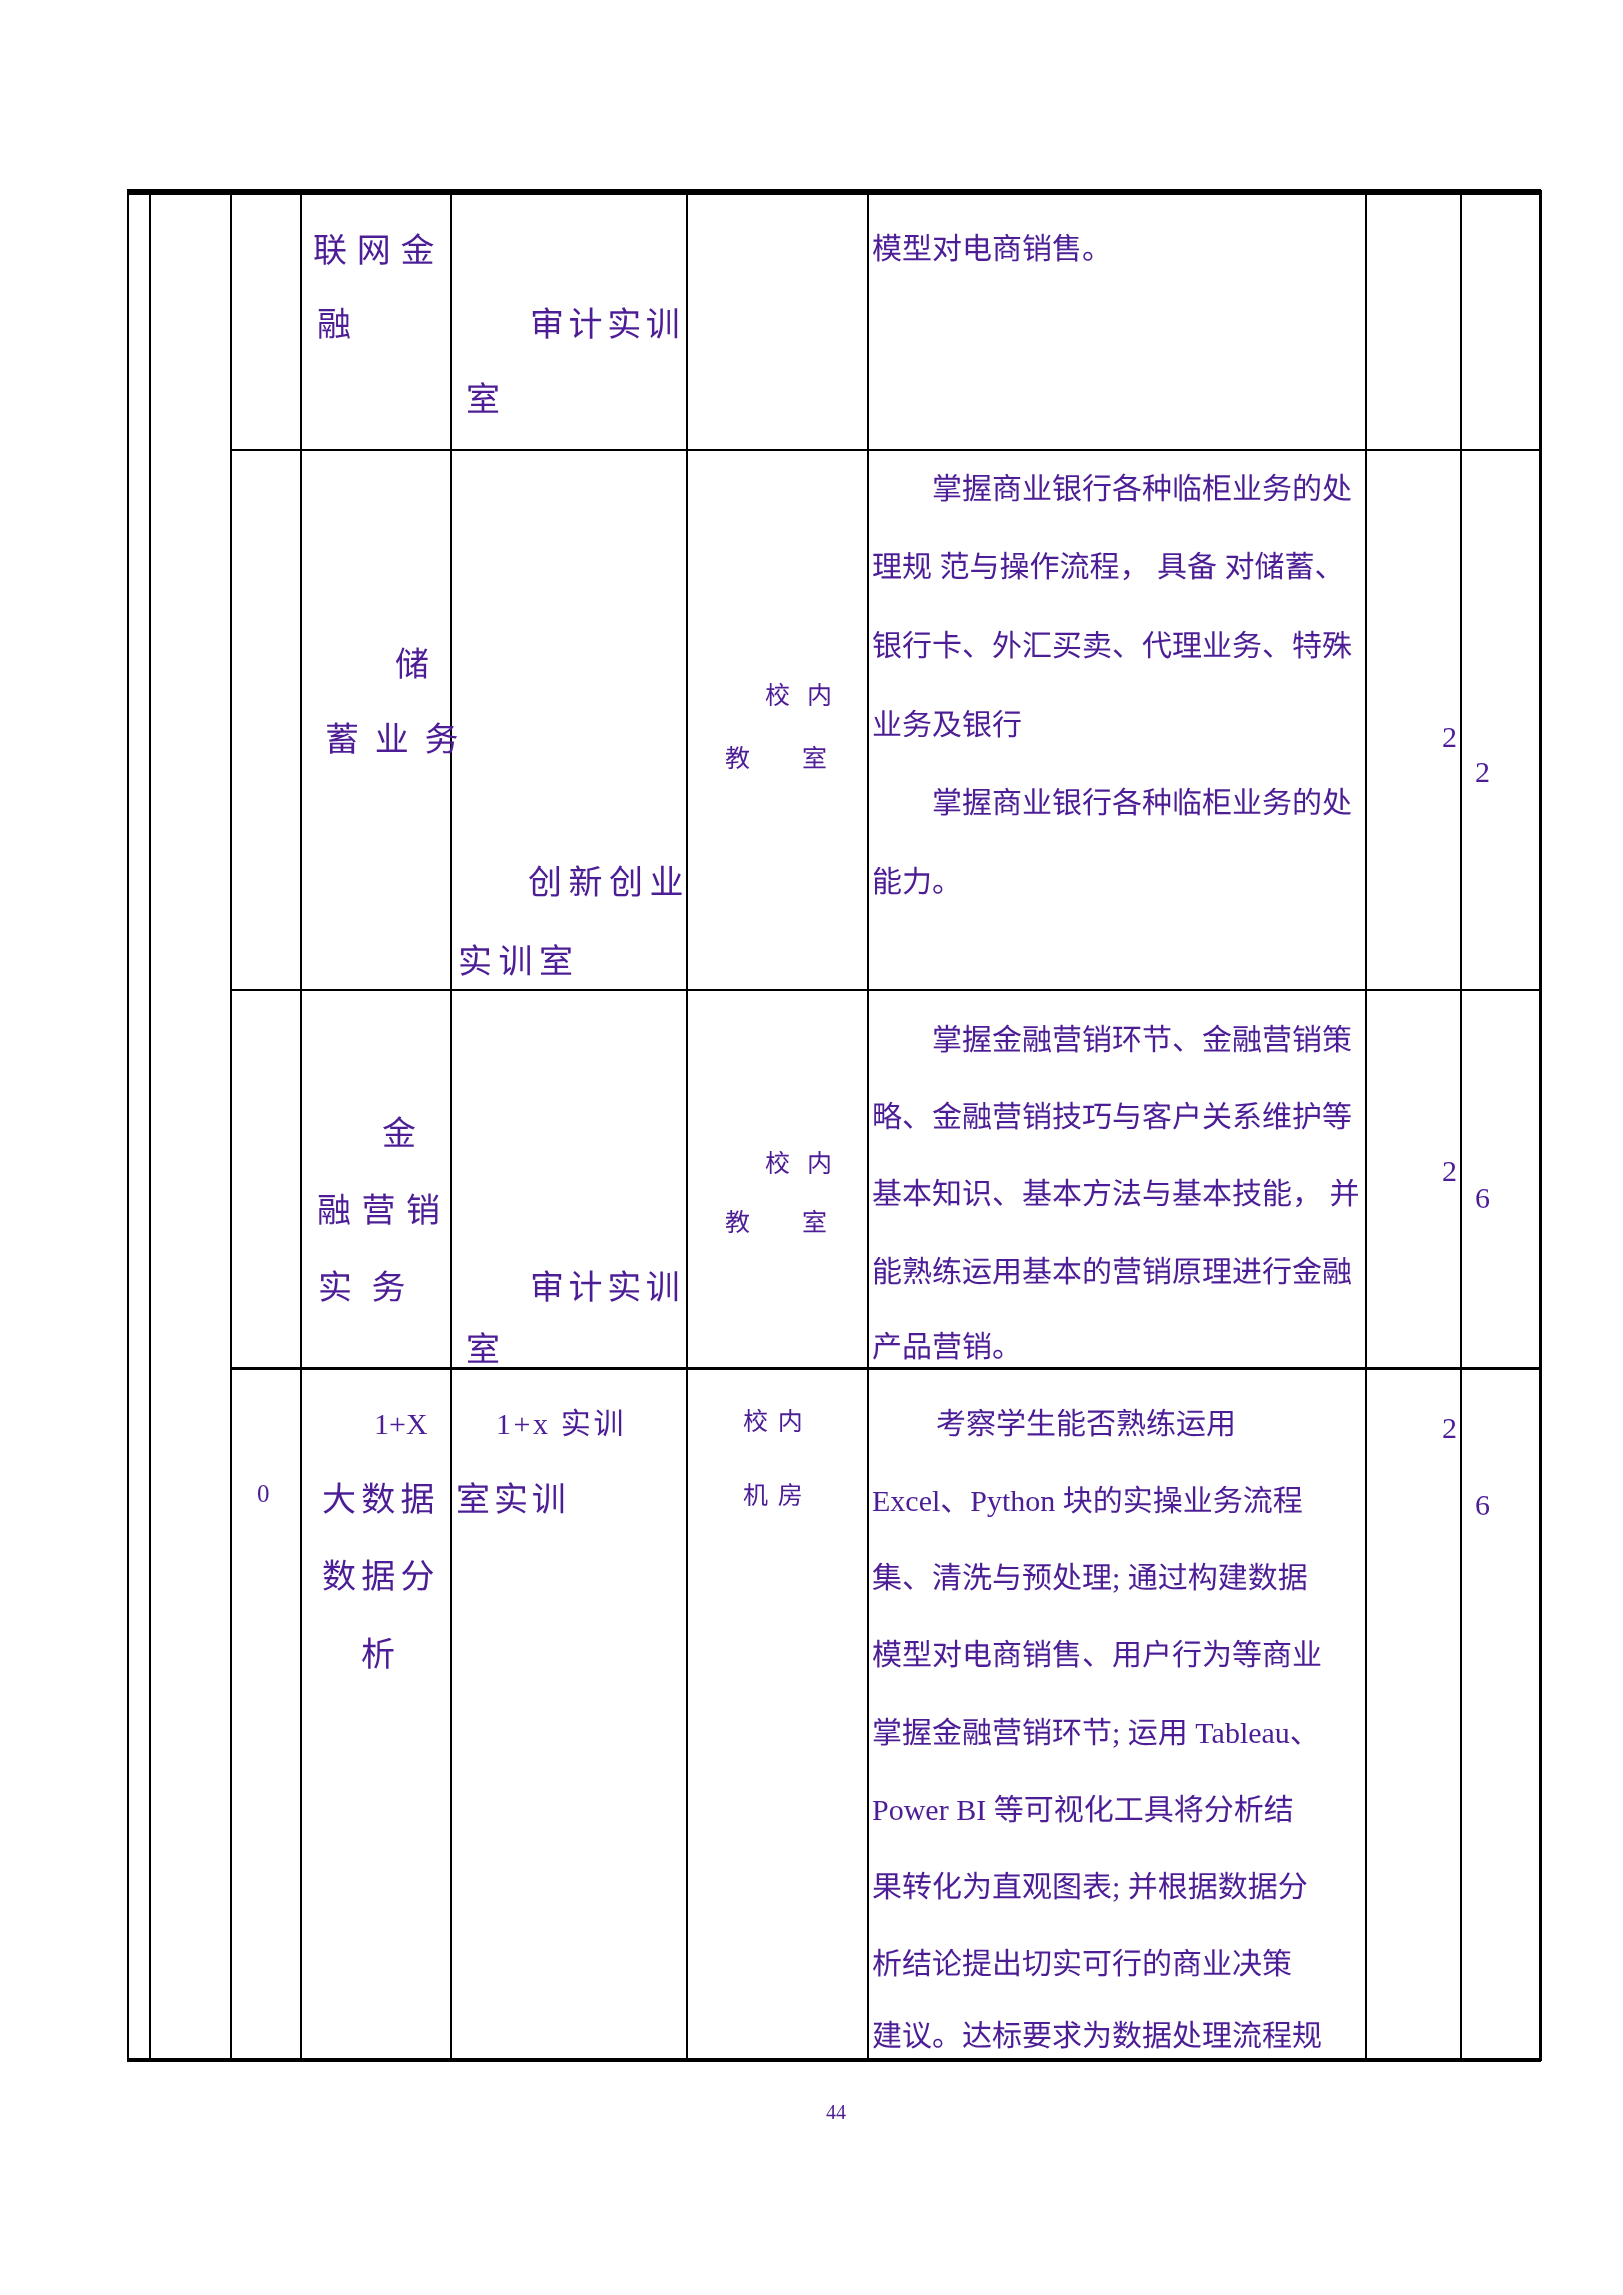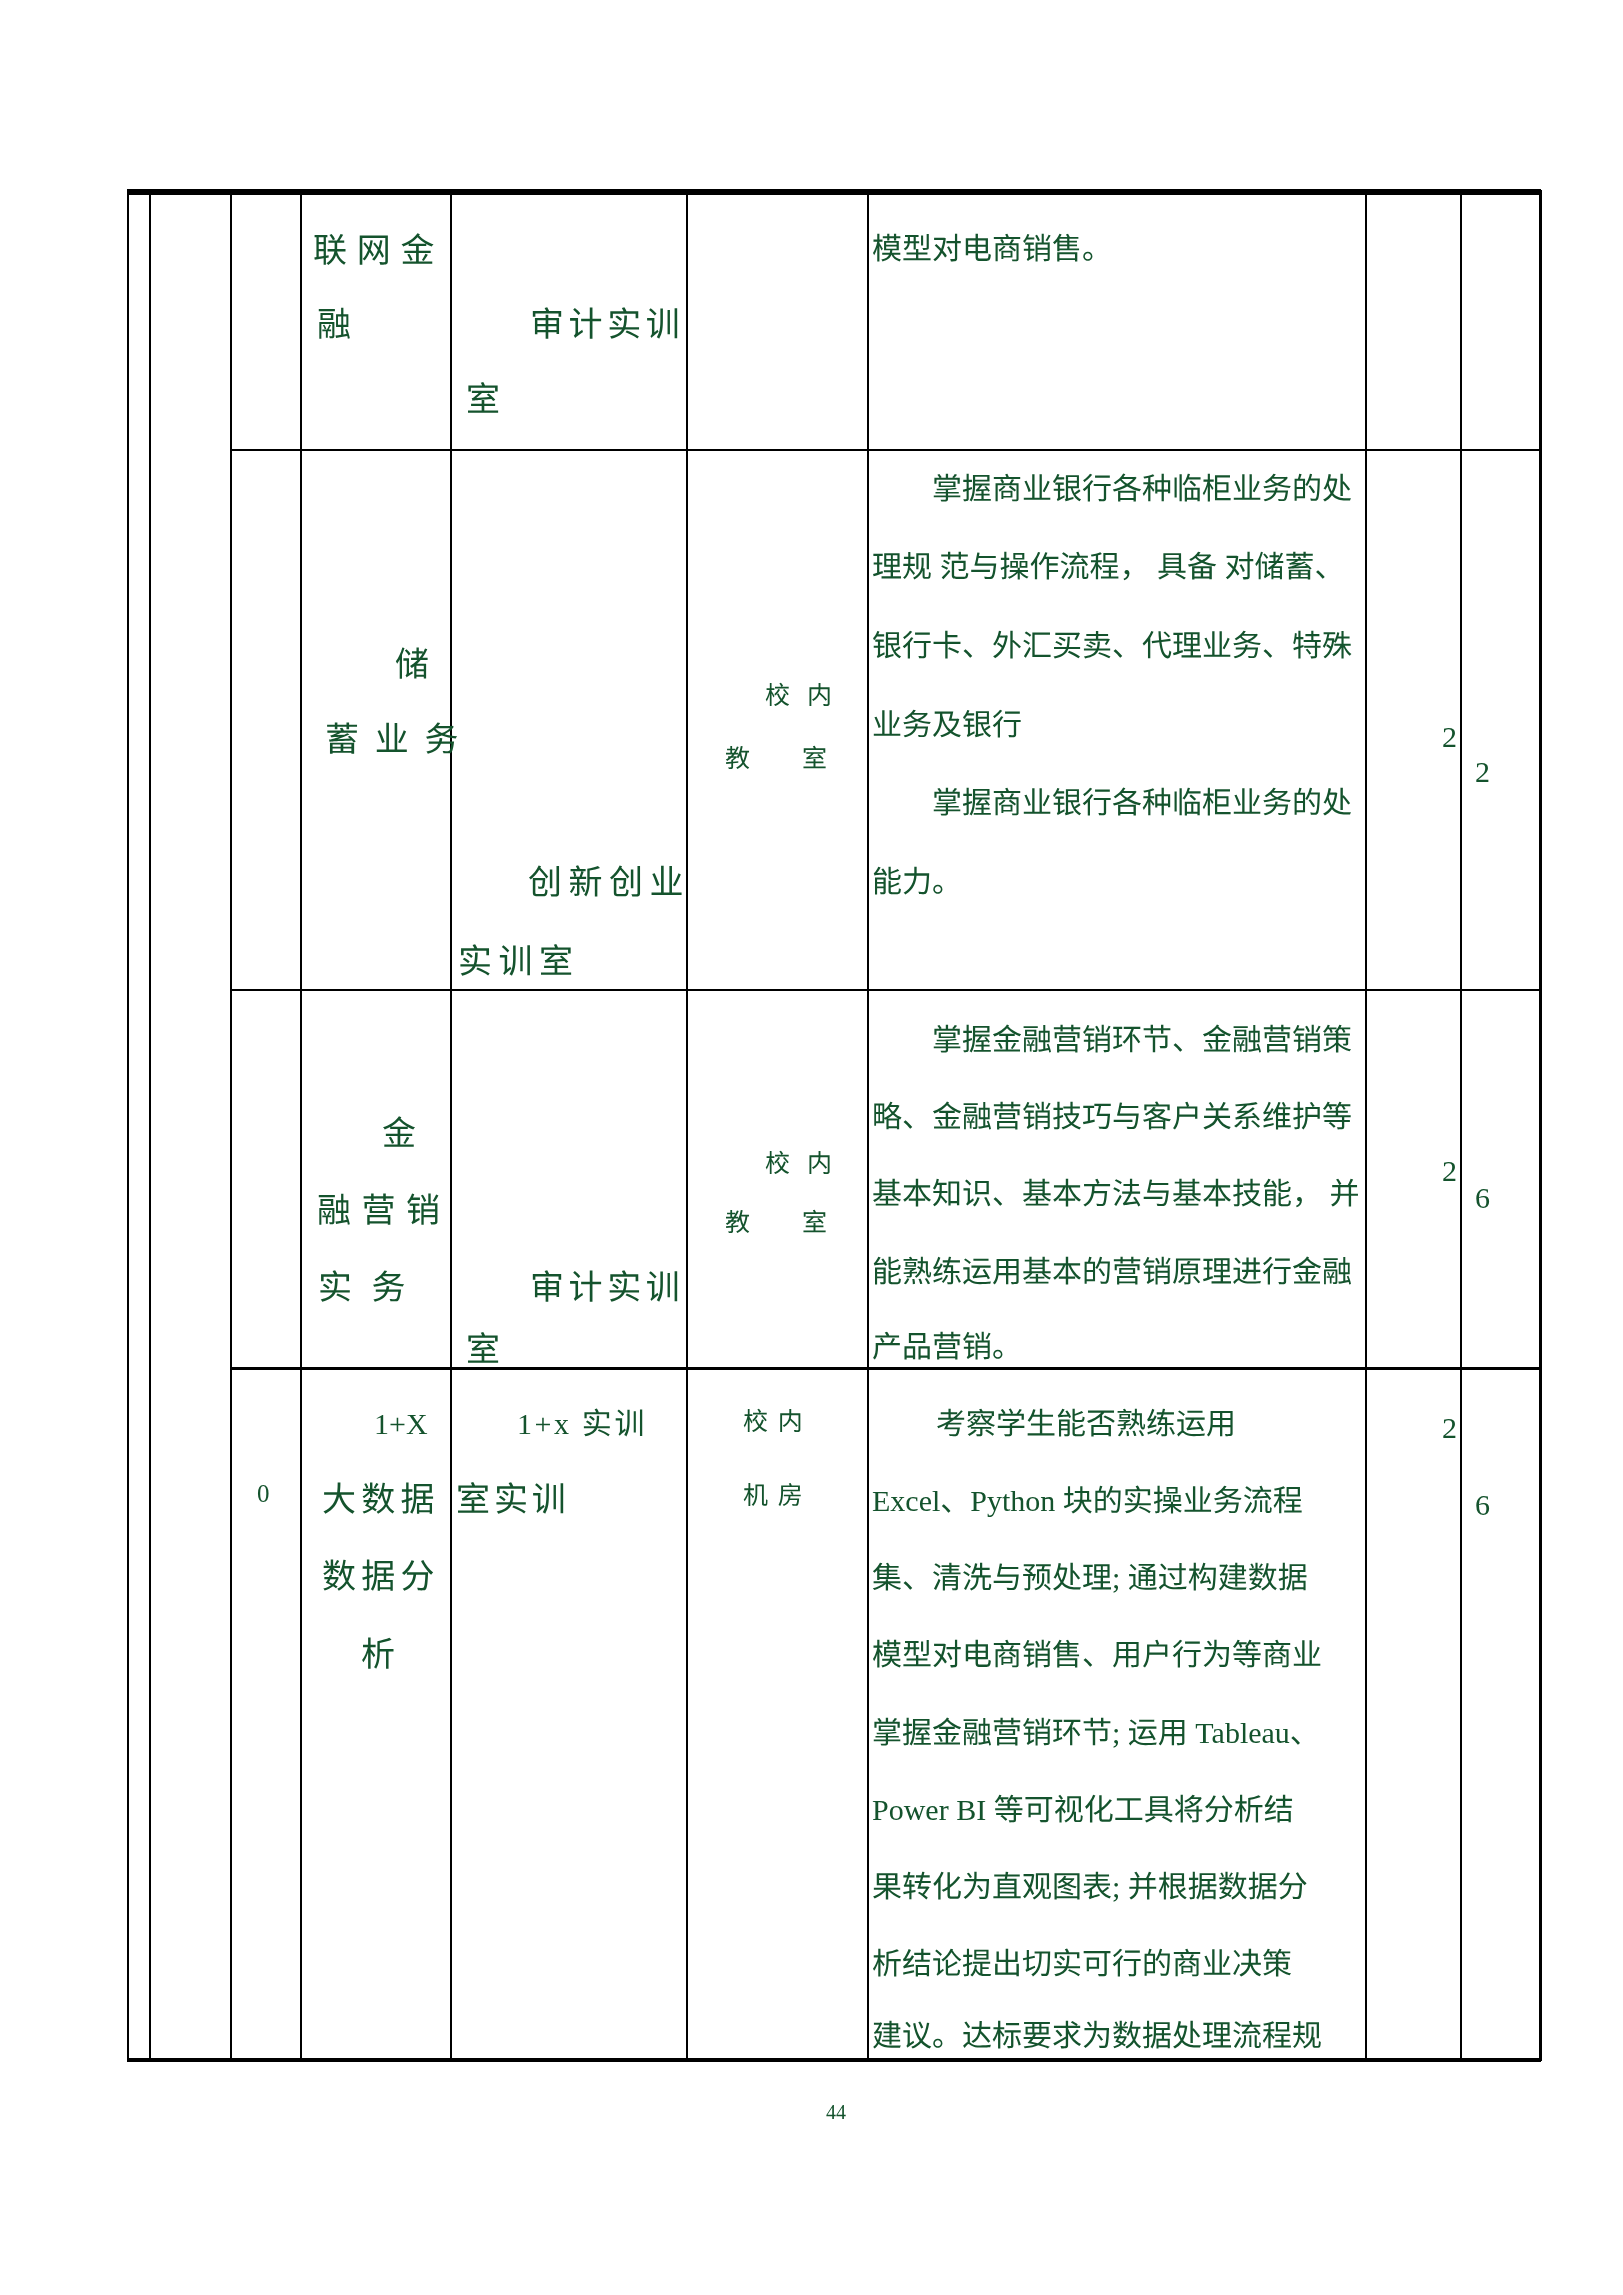--- a/index.html
+++ b/index.html
@@ -11,21 +11,21 @@
     color:#000;
     overflow:hidden;
   }
   
   .hl,.vl{position:absolute;background:#000;}
   
   .t{
     position:absolute;
     line-height:1;
     white-space:nowrap;
-    color:#14532d;
+    color:#4c1d95;
   }
   .s52{font-size:34px;}
   .s50{font-size:25px;}
   .s46{font-size:30px;}
   .s40{font-size:20px;}
 </style>
 </head>
 <body>
 
 <div class="page">
@@ -81,21 +81,21 @@
   <div class="t s46" style="left:872px;top:1257px">能熟练运用基本的营销原理进行金融</div>
   <div class="t s46" style="left:872px;top:1332px">产品营销。</div>
   <div class="t s46" style="left:1442px;top:1156px">2</div>
   <div class="t s46" style="left:1475px;top:1183px">6</div>
 
   <div class="t s50" style="left:257px;top:1481px">0</div>
   <div class="t s46" style="left:374px;top:1409px">1+X</div>
   <div class="t s52" style="left:322px;top:1483px;letter-spacing:5.2px">大数据</div>
   <div class="t s52" style="left:322px;top:1560px;letter-spacing:5.2px">数据分</div>
   <div class="t s52" style="left:361px;top:1638px">析</div>
-  <div class="t s46" style="left:517px;top:1409px;letter-spacing:2.6px">1+x 实训</div>
+  <div class="t s46" style="left:496px;top:1409px;letter-spacing:2.6px">1+x 实训</div>
   <div class="t s52" style="left:456px;top:1483px;letter-spacing:3.9px">室实训</div>
   <div class="t s50" style="left:743px;top:1409px;letter-spacing:9.8px">校内</div>
   <div class="t s50" style="left:743px;top:1483px;letter-spacing:9.8px">机房</div>
   <div class="t s46" style="left:936px;top:1409px">考察学生能否熟练运用</div>
   <div class="t s46" style="left:872px;top:1486px">Excel、Python 块的实操业务流程</div>
   <div class="t s46" style="left:872px;top:1563px">集、清洗与预处理; 通过构建数据</div>
   <div class="t s46" style="left:872px;top:1640px">模型对电商销售、用户行为等商业</div>
   <div class="t s46" style="left:872px;top:1718px">掌握金融营销环节; 运用 Tableau、</div>
   <div class="t s46" style="left:872px;top:1795px">Power BI 等可视化工具将分析结</div>
   <div class="t s46" style="left:872px;top:1872px">果转化为直观图表; 并根据数据分</div>

